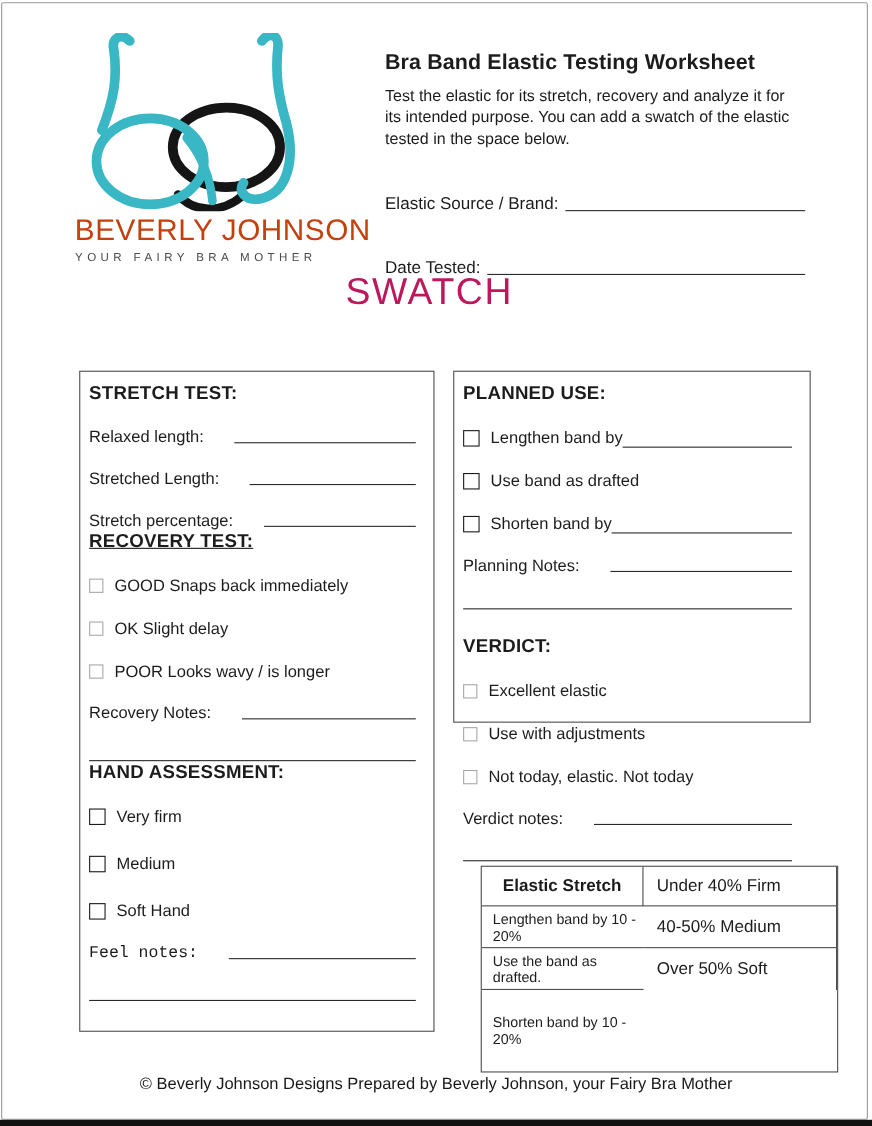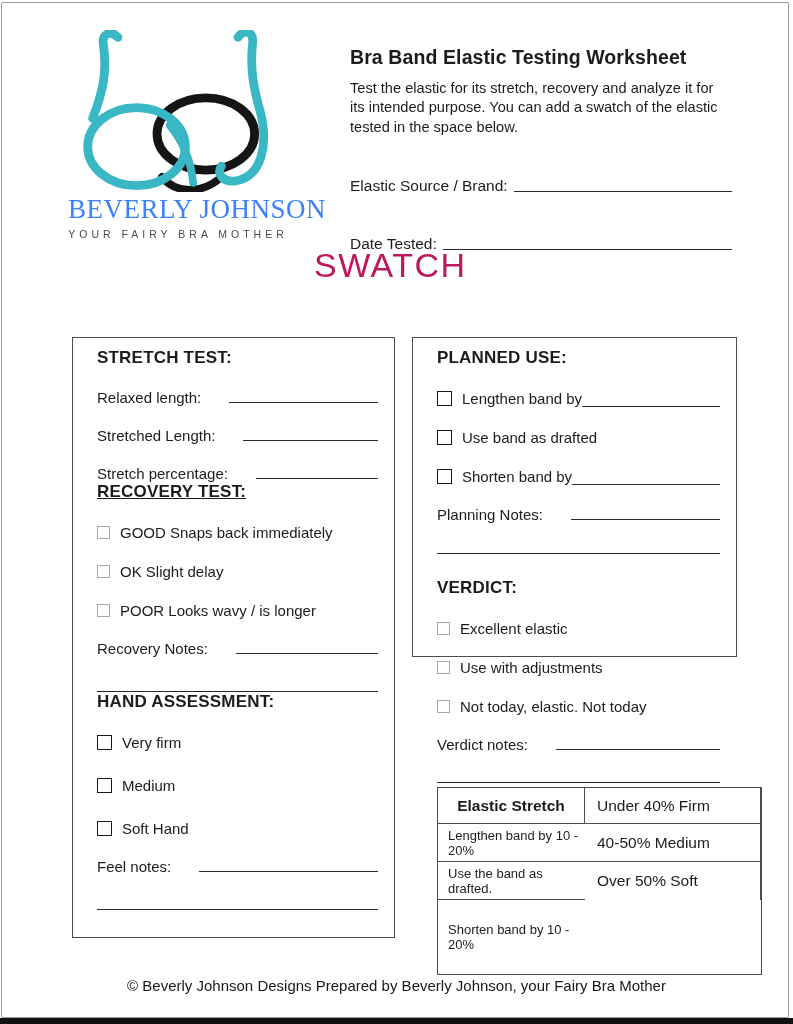--- a/index.html
+++ b/index.html
@@ -7,38 +7,38 @@
     width:793px;height:1024px;position:relative;background:#ffffff;
     font-family:"Liberation Sans", sans-serif;color:#1c1c1c;overflow:hidden;
   }
   .page-border{position:absolute;left:1px;top:2px;right:4px;bottom:6px;
     border:1px solid #9a9a9a;border-radius:2px;pointer-events:none;}
   .bottom-bar{position:absolute;left:0;right:0;bottom:0;height:6px;background:#111;}
 
   
   .logo{position:absolute;left:68px;top:30px;width:220px;text-align:center;}
   .logo svg{display:block;margin:0 auto;}
-  .brand{font-family:Liberation Serif, serif;font-size:27px;letter-spacing:0.5px;
-    color:#3b82f6;margin-top:2px;white-space:nowrap;}
+  .brand{font-family:Liberation Sans, sans-serif;font-size:27px;letter-spacing:0.5px;
+    color:#c2410c;margin-top:2px;white-space:nowrap;}
   .tagline{font-size:10.5px;letter-spacing:4px;color:#4a4a4a;margin-top:3px;white-space:nowrap;}
 
   
   .header{position:absolute;left:350px;top:46px;width:382px;}
   .title{font-size:19.5px;font-weight:bold;letter-spacing:0.1px;}
   .desc{font-size:14.6px;line-height:1.33;margin-top:10px;}
   .hfield{display:flex;margin-top:40px;font-size:15.5px;}
   .hfield .lbl{white-space:nowrap;margin-right:6px;}
   .line{flex:1;border-bottom:1.2px solid #2a2a2a;margin-bottom:3px;}
 
   .swatch{position:absolute;left:314px;top:246px;font-size:34px;color:#be185d;
     letter-spacing:1.5px;}
 
   
   .box{position:absolute;border:1.4px solid #4d4d4d;background:#fff;
-    padding:10px 16px 0 24px;box-sizing:border-box;font-size:15px;}
+    padding:10px 16px 0 8px;box-sizing:border-box;font-size:15px;}
   .box-left{left:72px;top:337px;width:323px;height:601px;}
   .box-right{left:412px;top:337px;width:325px;height:320px;}
   .box h2{font-size:17px;font-weight:bold;margin:0;letter-spacing:0.2px;}
   .frow{display:flex;margin-top:21px;gap:28px;}
   .frow .lbl{white-space:nowrap;}
   .orow{display:flex;align-items:center;margin-top:22px;}
   .orow .lbl{margin-left:10px;white-space:nowrap;}
   .orow .line{margin-left:0;margin-bottom:0;align-self:flex-end;}
   .cb{width:11px;height:11px;border:1.2px solid #a8a8a8;flex:0 0 auto;background:#fff;}
   .cb.dark{width:13px;height:13px;border:1.6px solid #1a1a1a;}
@@ -141,21 +141,21 @@
     <span class="lbl">Very firm</span>
   </div>
   <div class="orow" style="margin-top:26px;">
     <span class="cb dark"></span>
     <span class="lbl">Medium</span>
   </div>
   <div class="orow" style="margin-top:26px;">
     <span class="cb dark"></span>
     <span class="lbl">Soft Hand</span>
   </div>
-  <div class="frow" style="">
+  <div class="frow" style="font-family:Liberation Mono, monospace;">
     <span class="lbl">Feel notes:</span>
     <span class="line"></span>
   </div>
   <div class="contline"></div>
 </div>
 
 <div class="box box-right">
   <h2>PLANNED USE:</h2>
   <div class="orow">
     <span class="cb dark"></span>

